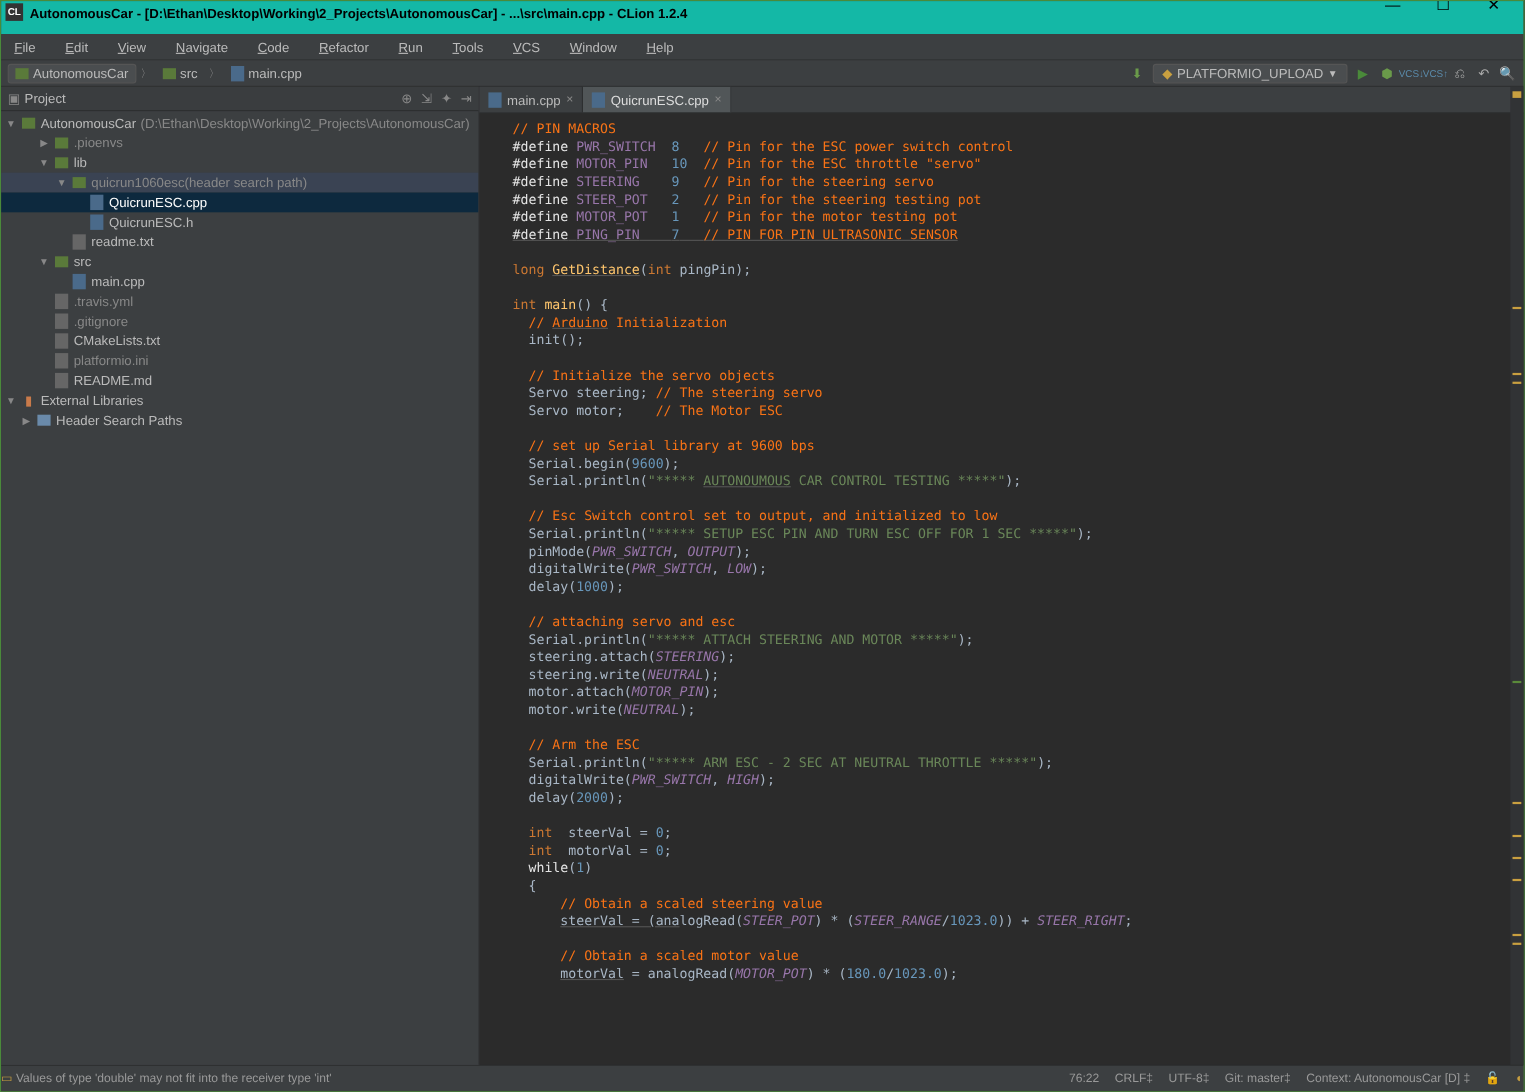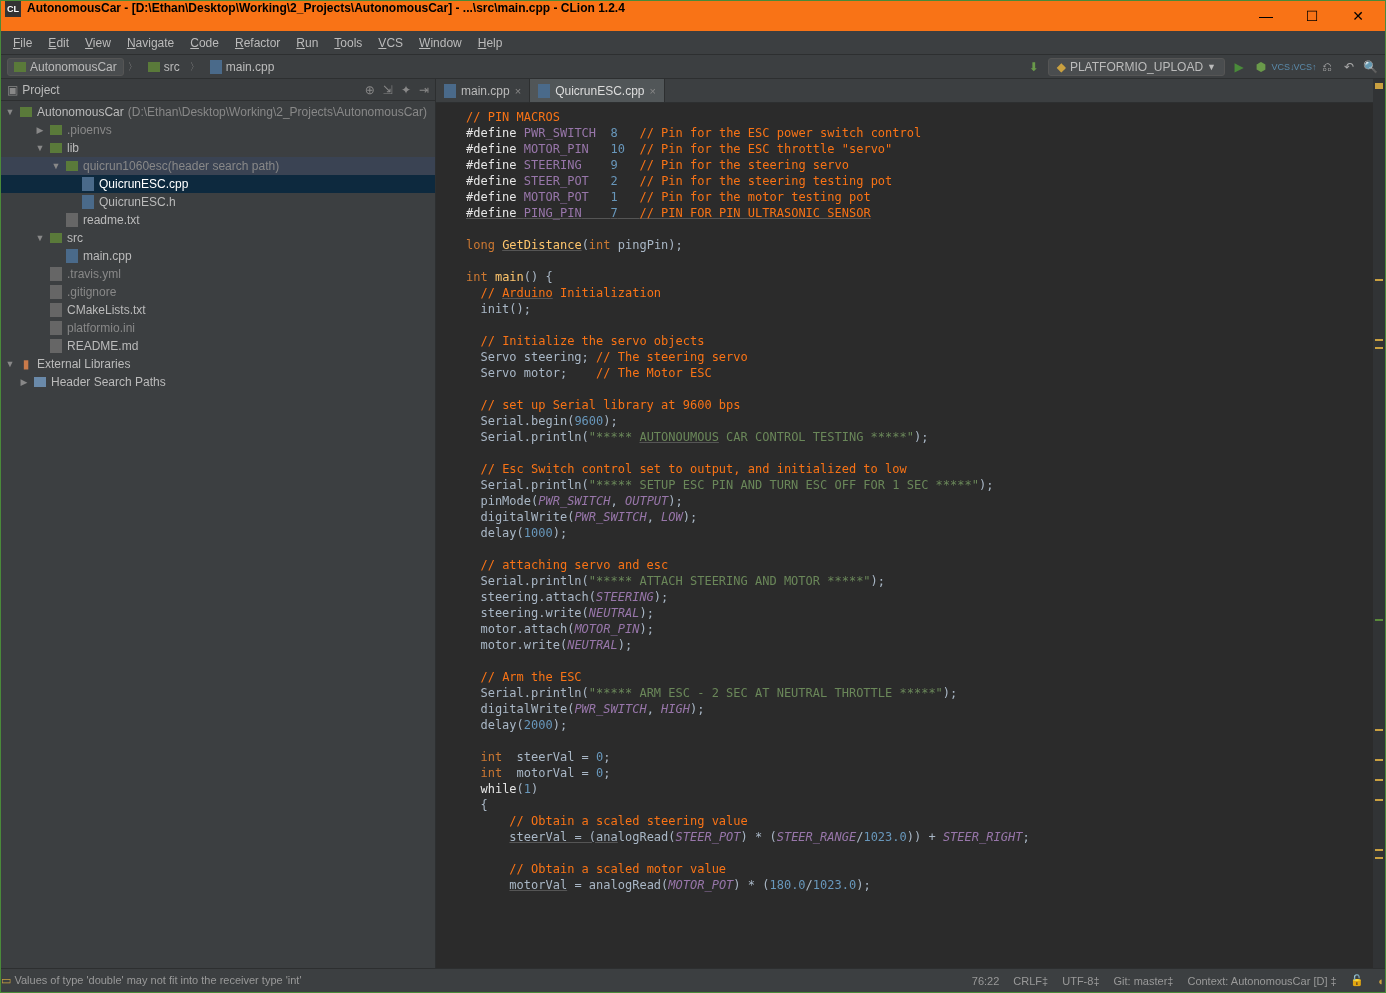--- a/index.html
+++ b/index.html
@@ -9,25 +9,25 @@
   background: #3c3f41;
   color: #bbbbbb;
   width: 1386px;
   height: 993px;
   overflow: hidden;
   border: 1px solid #4a8a3a;
   position: relative;
 }
 .titlebar {
   height: 30px;
-  background: #f97316;
+  background: #14b8a6;
   color: #000;
   display: flex;
-  align-items: flex-start;
-  padding: 0 4px;
+  align-items: flex-end;
+  padding: 12px 4px;
 }
 .titlebar .app-icon {
   width: 16px; height: 16px;
   background: #333;
   color: #fff;
   font-size: 9px;
   font-weight: bold;
   display: inline-flex;
   align-items: center;
   justify-content: center;
@@ -40,20 +40,21 @@
   display: flex; align-items: center; justify-content: center;
   font-size: 14px; color: #000;
 }
 .menubar {
   height: 24px;
   background: #3c3f41;
   display: flex;
   align-items: center;
   padding: 0 4px;
   border-bottom: 1px solid #2d2f30;
+  gap: 11px;
 }
 .menubar .menu-item {
   padding: 2px 8px;
   color: #bbbbbb;
 }
 .menubar .menu-item .ul { text-decoration: underline; }
 .breadcrumb-bar {
   height: 24px;
   background: #3c3f41;
   display: flex;

